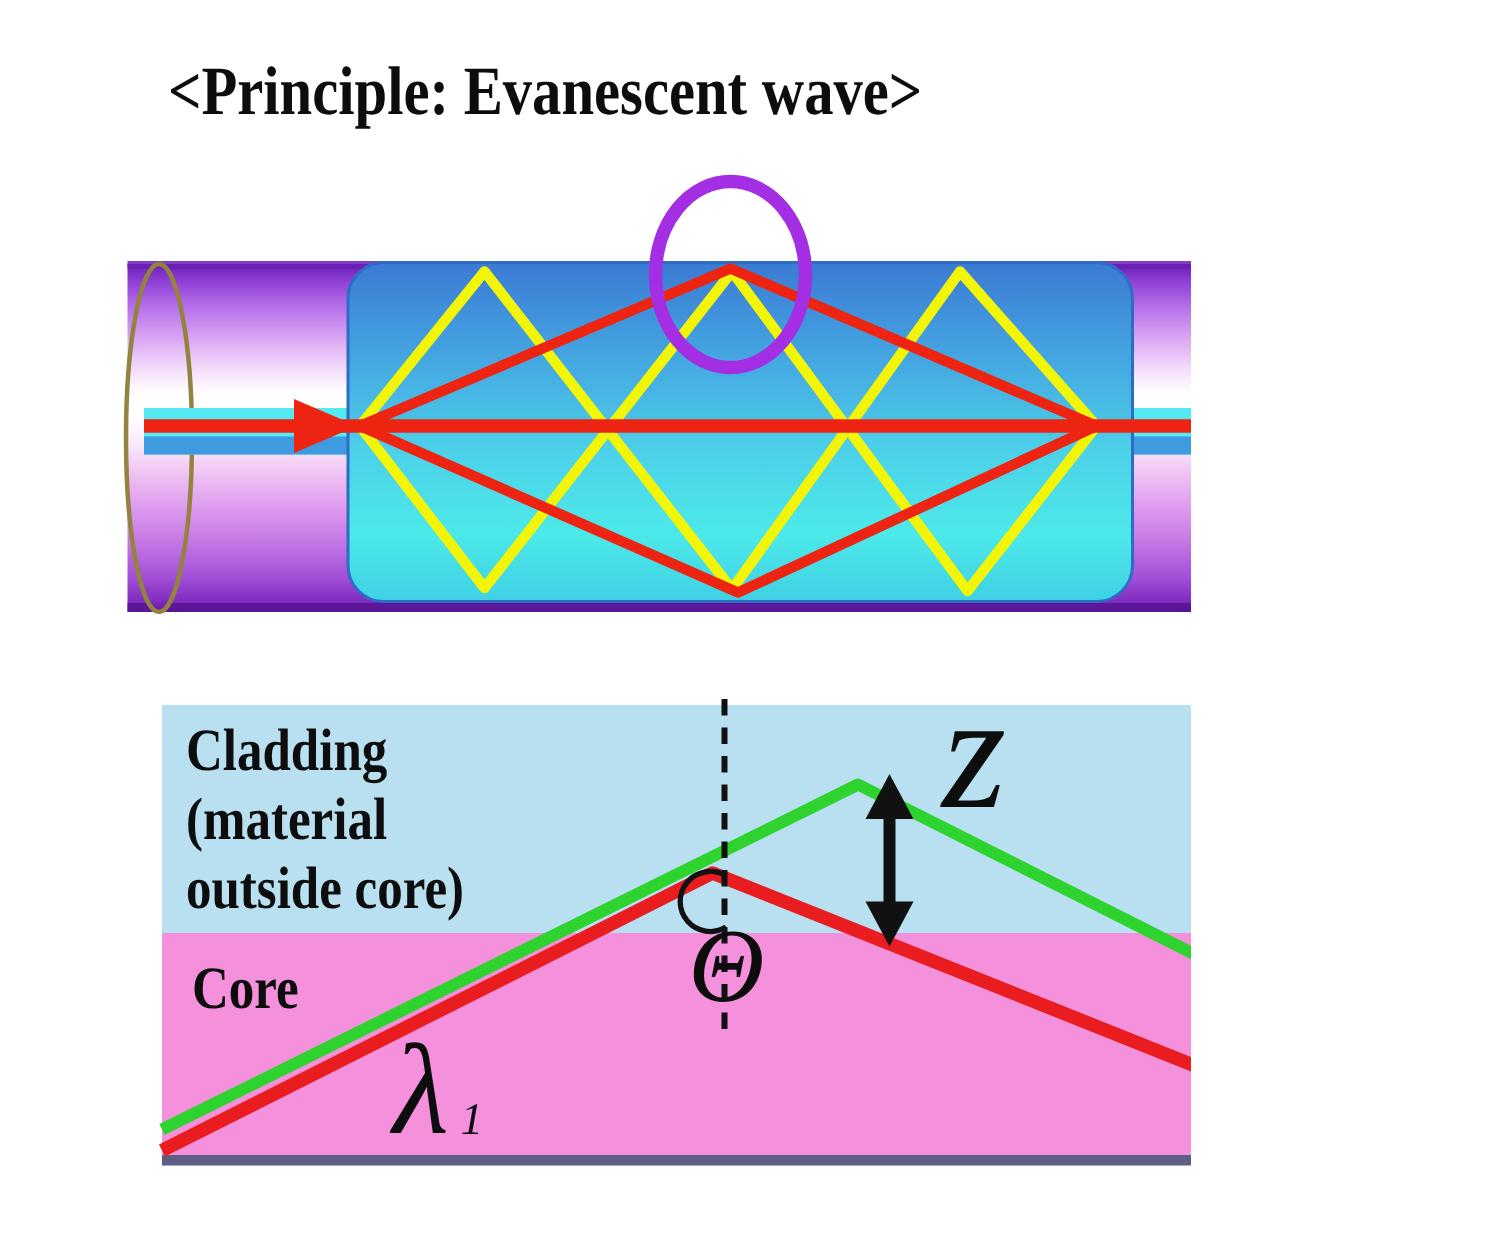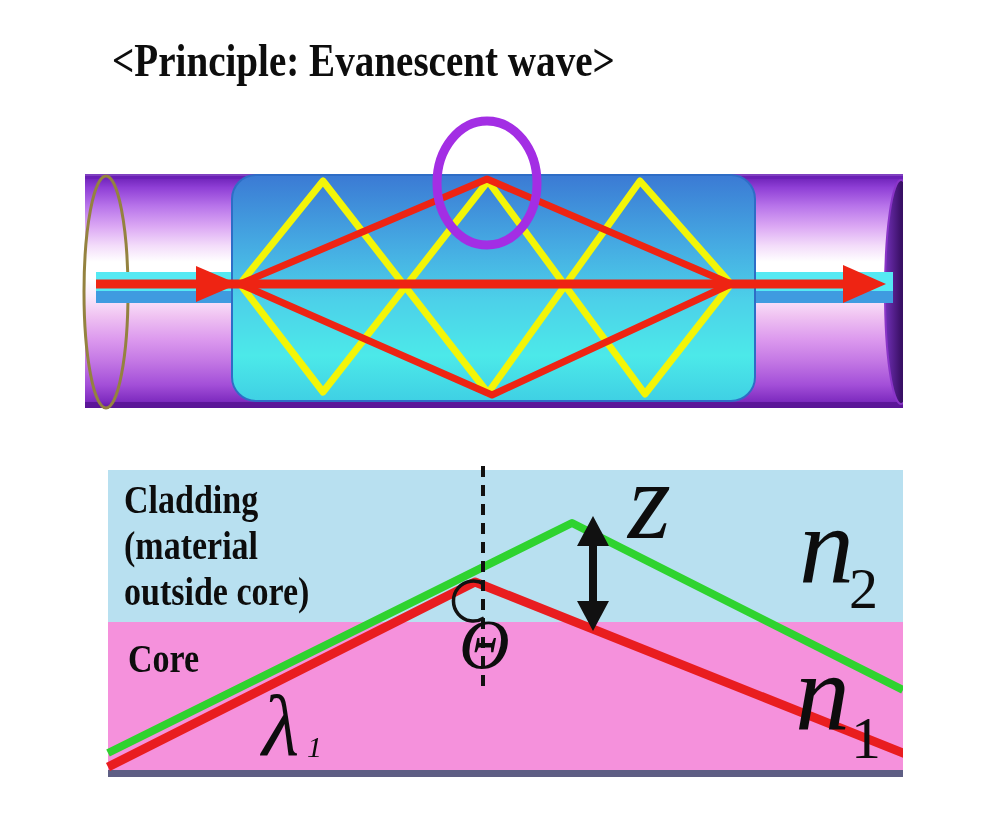--- a/index.html
+++ b/index.html
@@ -1,16 +1,16 @@
 <!DOCTYPE html>
 <html style="--cladding_blue: #b8e0f0; --core_pink: #f591dc; --ray_green: #2fd32f; --ray_red: #e91d20; --fiber_yellow: #f3f508; --fiber_red: #ee2413; --circle_purple: #a32ee4; --fiber_purple: #9a4ae0; --core_cyan: #55e9f3;"><head>
 <meta charset="utf-8">
 <style>
   html,body{margin:0;padding:0;background:#fff;}
-  #stage{position:relative;width:903px;height:834px;background:#fff;overflow:hidden;
+  #stage{position:relative;width:794px;height:834px;background:#fff;overflow:hidden;
          font-family:"Liberation Serif","DejaVu Serif",serif;}
   svg{position:absolute;left:0;top:0;}
   .lbl{position:absolute;color:#0d0d0d;line-height:1;white-space:pre-line;}
   .squish{transform:scaleX(0.85);transform-origin:left top;}
   #title{left:112px;top:38px;font-size:46px;font-weight:bold;letter-spacing:0px;}
   #cladding-label{left:124px;top:477px;font-size:40px;font-weight:bold;line-height:46px;}
   #core-label{left:128px;top:639px;font-size:40px;font-weight:bold;}
   #lambda-label{left:262px;top:683px;font-size:86px;font-style:italic;}
   #lambda-sub{left:307px;top:732px;font-size:30px;font-style:italic;}
   #theta-label{left:459px;top:610px;font-size:70px;font-style:italic;}

